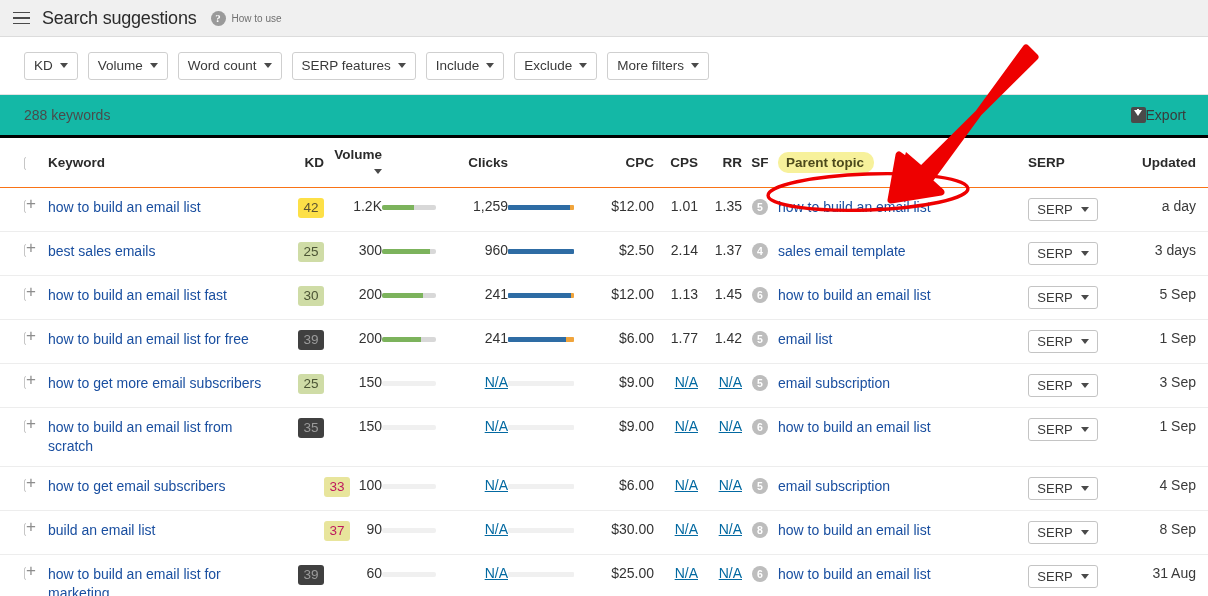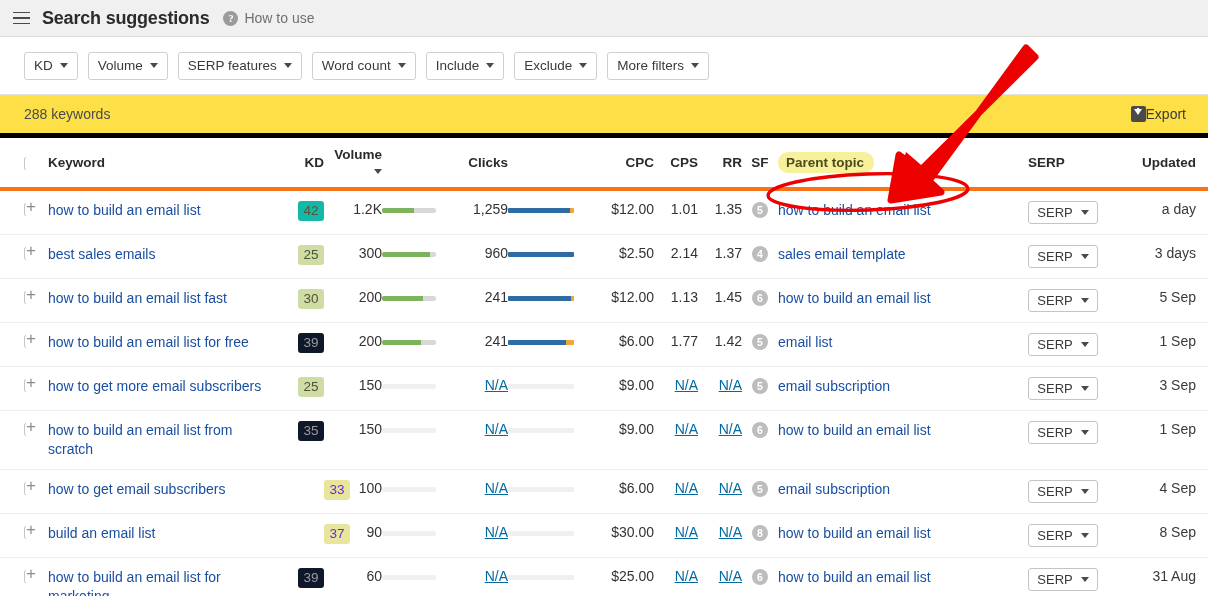--- a/index.html
+++ b/index.html
@@ -24,36 +24,36 @@
   }
   .hamburger {
     width: 26px; height: 26px;
     display: flex; flex-direction: column; justify-content: center;
     align-items: center; gap: 4px;
     cursor: pointer;
     margin-right: 8px;
   }
   .hamburger span { display:block; width:17px; height:1.6px; background:#4a4a4a; }
   .page-title {
-    font-size: 18px; font-weight: bold; color: #2b2b2b;
+    font-size: 18px; font-weight: normal; color: #2b2b2b;
     letter-spacing: -0.2px;
   }
   .howto {
     display: flex; align-items: center; gap: 6px;
     margin-left: 14px; cursor: pointer;
   }
   .q-icon {
     width: 15px; height: 15px; border-radius: 50%;
     background: #9a9a9a; color: #fff;
     font-size: 11px; font-weight: bold;
     display: flex; align-items: center; justify-content: center;
     font-family: "Liberation Serif", serif;
     line-height: 1;
   }
-  .howto-label { font-size: 14px; color: #707070; }
+  .howto-label { font-size: 10px; color: #707070; }
 
   
   .filterbar {
     height: 58px;
     background: #fff;
     border-bottom: 1px solid #e3e3e3;
     display: flex; align-items: center;
     padding: 0 24px;
     gap: 10px;
   }
@@ -73,22 +73,22 @@
     width: 0; height: 0;
     border-left: 4px solid transparent;
     border-right: 4px solid transparent;
     border-top: 5px solid #4a4a4a;
     display:inline-block;
   }
 
   
   .countbar {
     height: 43px;
-    background: #fde047;
-    border-bottom: 5px solid #000000;
+    background: #14b8a6;
+    border-bottom: 3px solid #000000;
     display: flex; align-items: center;
     justify-content: space-between;
     padding: 0 22px 0 24px;
   }
   .count-label { font-size: 14px; color: #4a4a4a; }
   .export {
     display: flex; align-items: center; 
     cursor: pointer; font-size: 14px; color: #3a3a3a;
   }
   .export-icon {
@@ -110,21 +110,21 @@
     position: absolute; left: 50%; top: 2px;
     transform: translateX(-50%);
     width: 2px; height: 5px; background: #fff;
   }
 
   
   table.kw { width: 1208px; border-collapse: collapse; table-layout: fixed; }
   table.kw th {
     font-size: 13.5px; font-weight: bold; color: #2b2b2b;
     padding: 9px 0 10px 0;
-    border-bottom: 4px solid #f97316;
+    border-bottom: 1px solid #f97316;
     background: #fff;
     vertical-align: middle;
   }
   table.kw td {
     font-size: 14px;
     padding: 10px 0;
     border-bottom: 1px solid #ededed;
     vertical-align: top;
     background:#fff;
   }
@@ -171,24 +171,24 @@
 
   .kdbadge {
     display: inline-block;
     min-width: 26px;
     padding: 2px 5px 3px 5px;
     border-radius: 3px;
     font-size: 13.5px;
     text-align: center;
     color: #4a4a4a;
   }
-  .kd-tan   { background:#14b8a6; color:#5b5232; }
+  .kd-tan   { background:#fde047; color:#5b5232; }
   .kd-green { background:#cfdca6; color:#4b5434; }
-  .kd-gray  { background:#0f172a; color:#9b9b9b; }
-  .kd-yellow{ background:#e8e59c; color:#6d28d9;margin-left:46px; }
+  .kd-gray  { background:#404040; color:#9b9b9b; }
+  .kd-yellow{ background:#e8e59c; color:#be185d;margin-left:46px; }
 
   .bar {
     height: 5px; width: 54px; border-radius: 2px;
     background: #d8d8d8; position: relative; margin-top: 7px;
     overflow: hidden;
   }
   .bar.empty { background: #f0f0f0; }
   .bar > .fill { position:absolute; left:0; top:0; bottom:0; background:#7cb35c; }
   .cbar {
     height: 5px; width: 66px; border-radius: 1px;
@@ -242,25 +242,25 @@
 <div class="filterbar">
   <div class="filter-btn">
     <span>KD</span>
     <i class="caret"></i>
   </div>
   <div class="filter-btn">
     <span>Volume</span>
     <i class="caret"></i>
   </div>
   <div class="filter-btn">
+    <span>Word count</span>
+    <i class="caret"></i>
+  </div>
+  <div class="filter-btn">
     <span>SERP features</span>
-    <i class="caret"></i>
-  </div>
-  <div class="filter-btn">
-    <span>Word count</span>
     <i class="caret"></i>
   </div>
   <div class="filter-btn">
     <span>Include</span>
     <i class="caret"></i>
   </div>
   <div class="filter-btn">
     <span>Exclude</span>
     <i class="caret"></i>
   </div>

